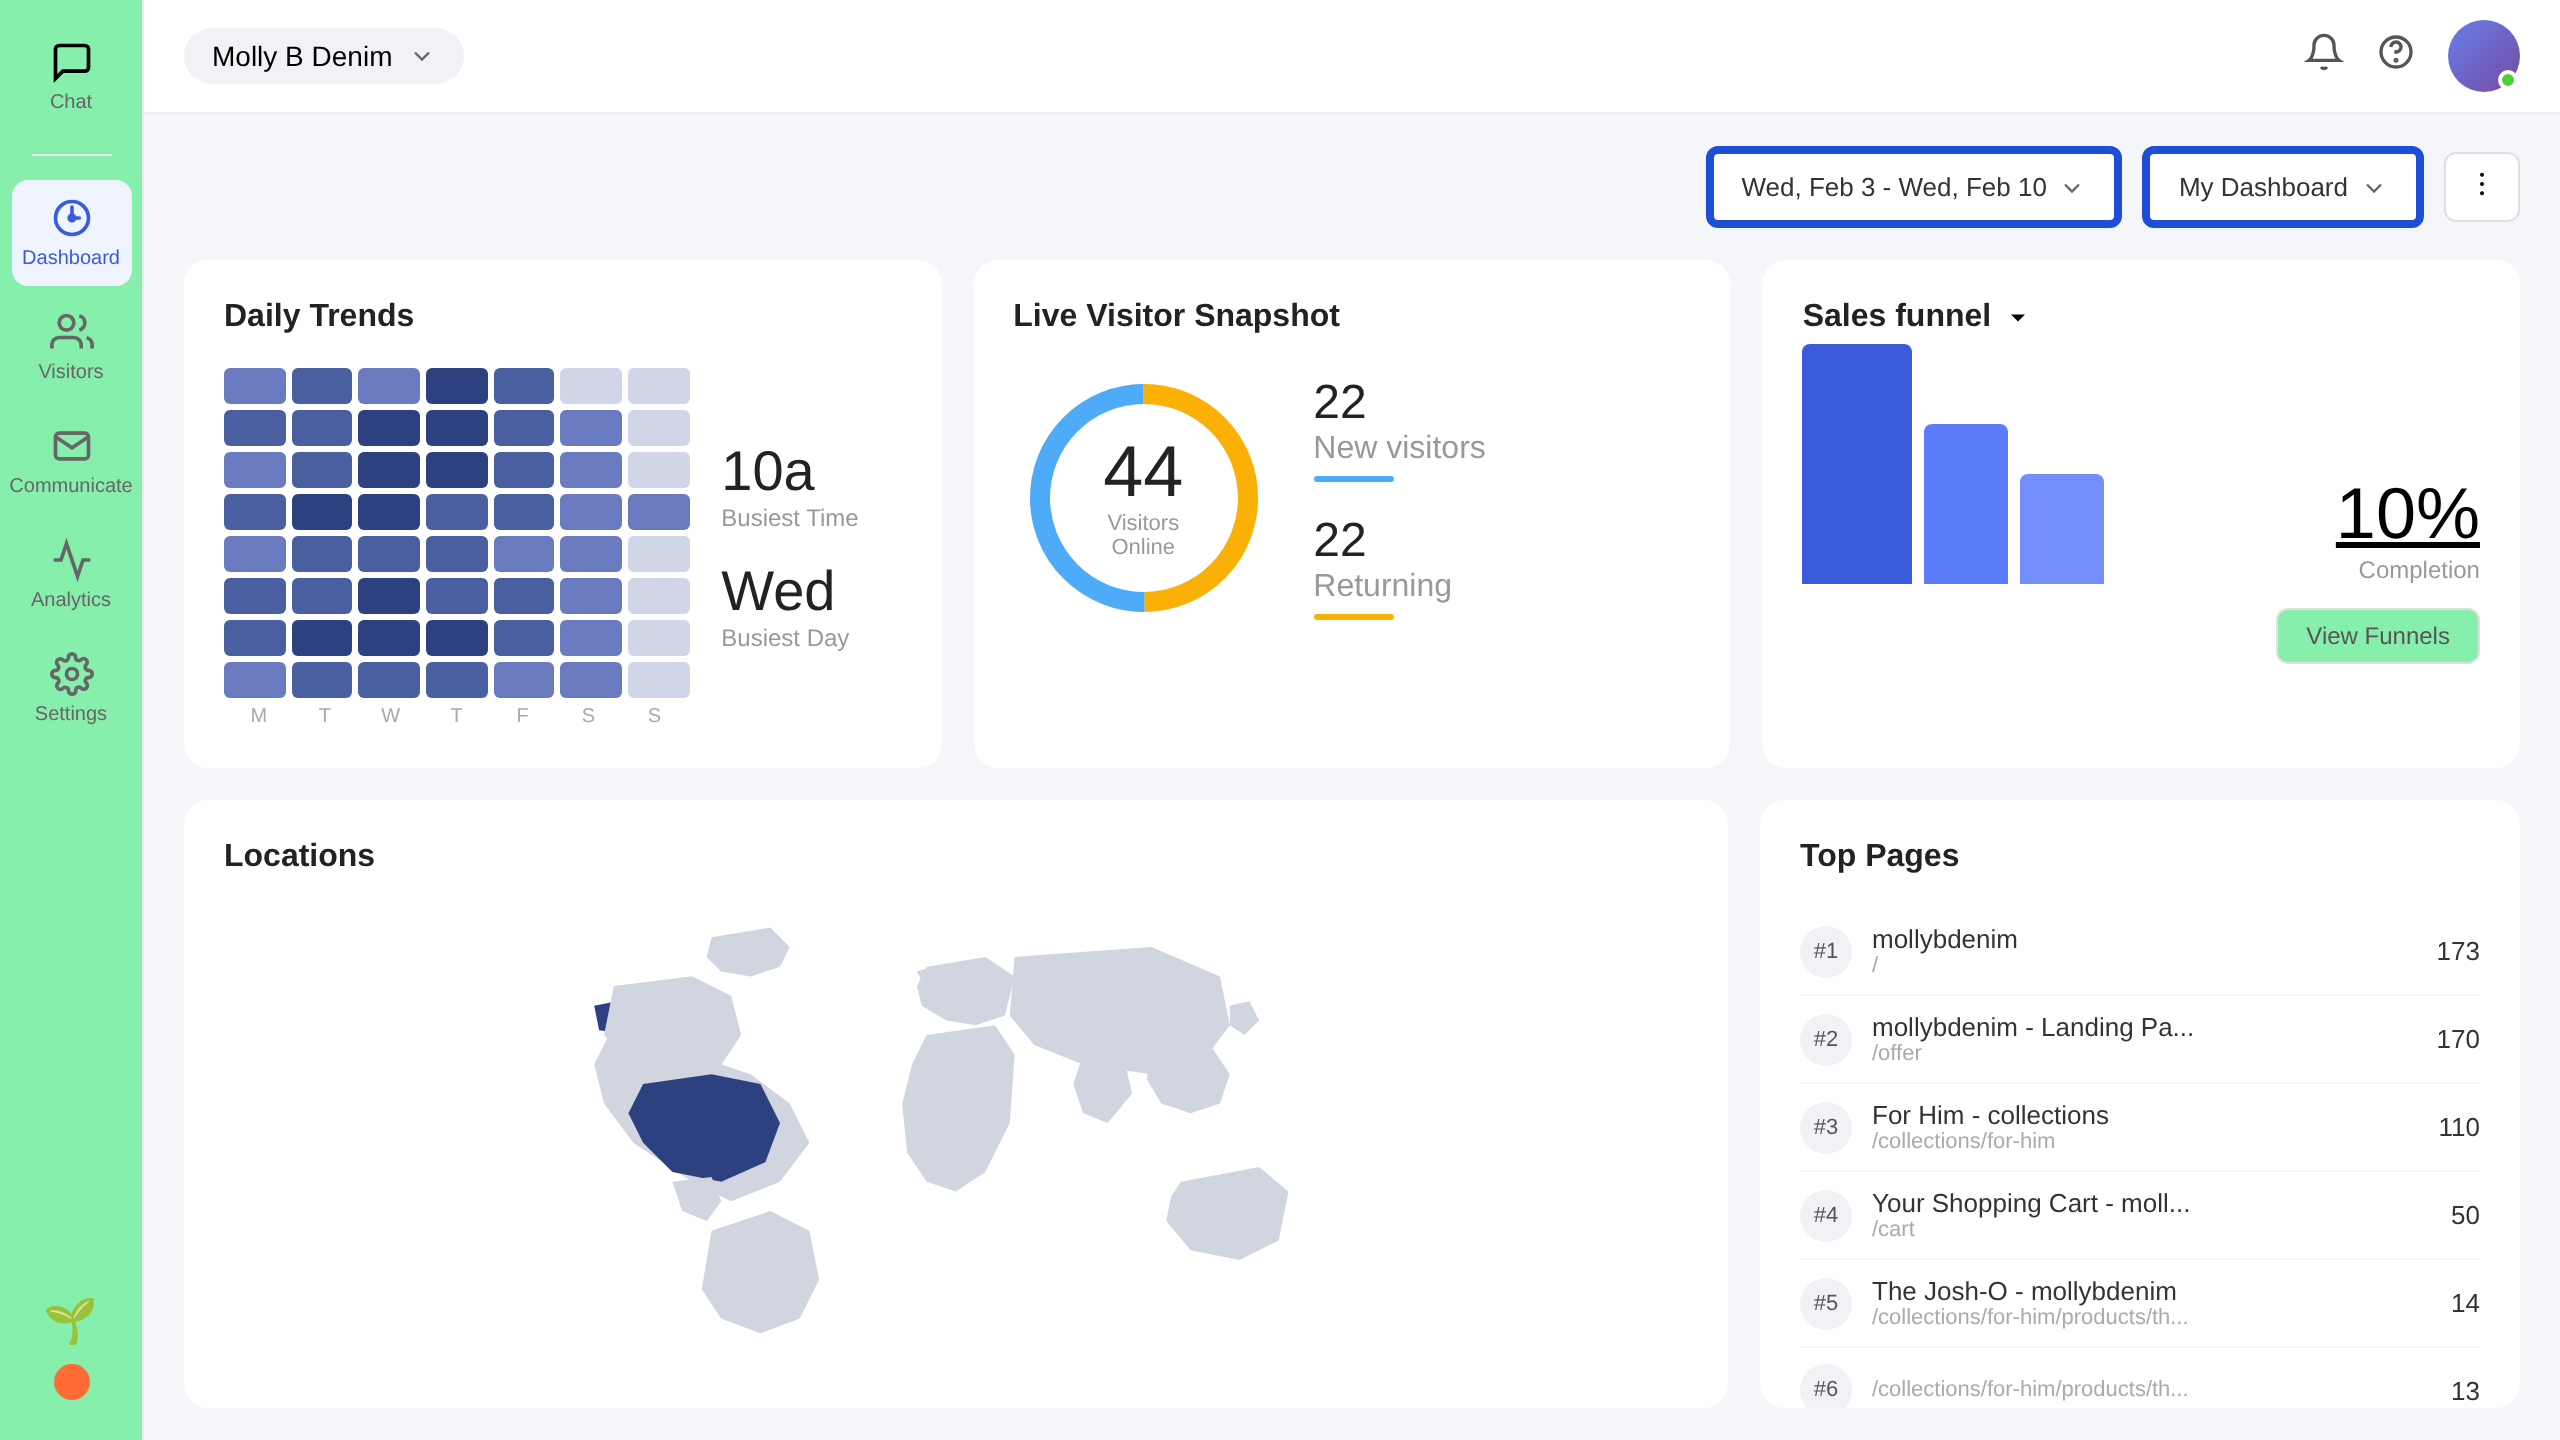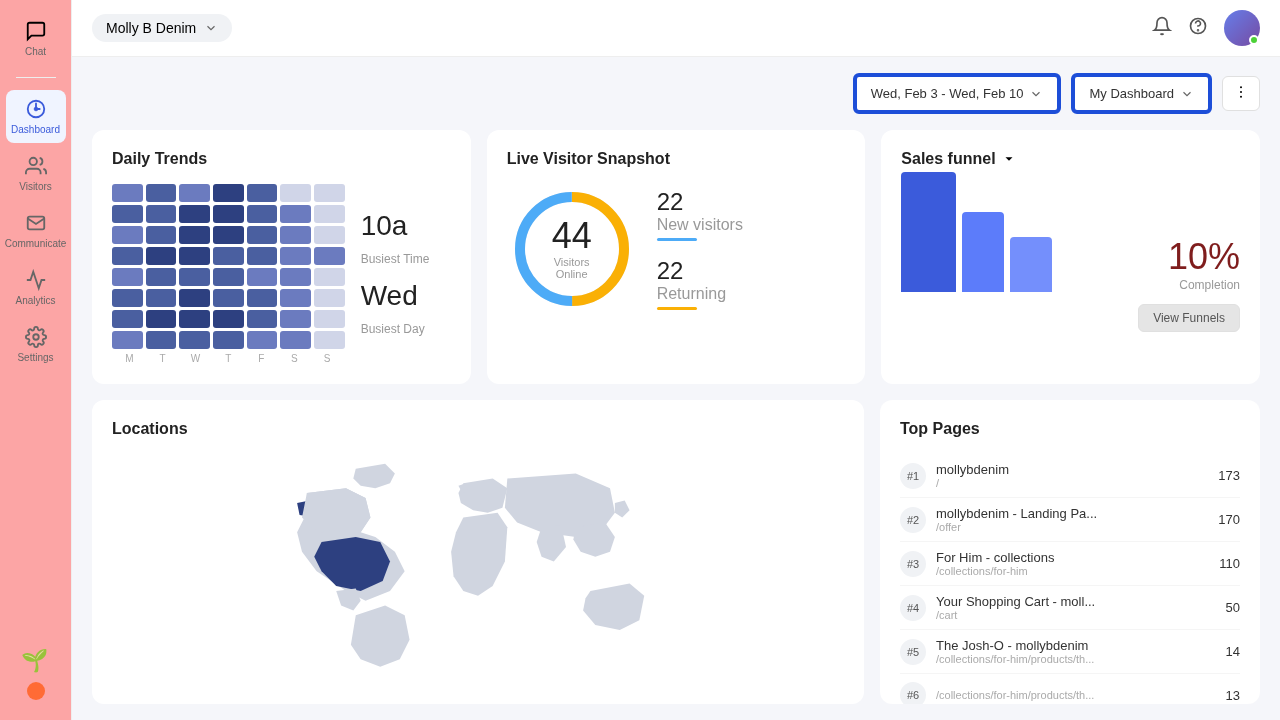--- a/index.html
+++ b/index.html
@@ -1,21 +1,21 @@
 <!DOCTYPE html>
 <html><head>
   <meta charset="utf-8">
   <style>
     * { box-sizing: border-box; margin: 0; padding: 0; }
     body { font-family: -apple-system, BlinkMacSystemFont, 'Segoe UI', sans-serif; background: #f5f6fa; display: flex; height: 720px; overflow: hidden; }
 
     
     .sidebar {
       width: 72px;
-      background: #fca5a5;
+      background: #86efac;
       display: flex;
       flex-direction: column;
       align-items: center;
       padding: 12px 0;
       border-right: 1px solid #eee;
       z-index: 10;
     }
     .sidebar-top { display: flex; flex-direction: column; align-items: center; gap: 4px; }
     .sidebar-item {
       display: flex; flex-direction: column; align-items: center;
@@ -79,21 +79,21 @@
     .heatmap { display: grid; grid-template-columns: repeat(7, 1fr); gap: 3px; flex: 1; }
     .heatmap-cell { height: 18px; border-radius: 3px; background: #d0d5e8; }
     .heatmap-cell.dark2 { background: #4a5fa0; }
     .heatmap-cell.dark3 { background: #2d4080; }
     .heatmap-cell.med { background: #6b7bbf; }
     .heatmap-days { display: flex; justify-content: space-between; padding: 0 1px; margin-top: 4px; }
     .heatmap-day { font-size: 10px; color: #aaa; flex: 1; text-align: center; }
     .heatmap-wrapper { flex: 1; }
     .trends-stats { display: flex; flex-direction: column; gap: 16px; min-width: 90px; }
     .stat-value { font-size: 28px; font-weight: 300; color: #222; line-height: 1; }
-    .stat-label { font-size: 12px; color: #999; margin-top: 12px; }
+    .stat-label { font-size: 12px; color: #999; margin-top: 2px; }
 
     
     .live-visitor-content { display: flex; align-items: center; gap: 20px; }
     .donut-container { position: relative; width: 130px; height: 130px; flex-shrink: 0; }
     .donut-center { position: absolute; top: 50%; left: 50%; transform: translate(-50%, -50%); text-align: center; }
     .donut-number { font-size: 36px; font-weight: 300; color: #222; line-height: 1; }
     .donut-label { font-size: 11px; color: #999; margin-top: 2px; }
     .visitor-stats { display: flex; flex-direction: column; gap: 16px; }
     .visitor-stat-num { font-size: 24px; font-weight: 400; color: #222; }
     .visitor-stat-label { font-size: 16px; color: #999; }
@@ -103,25 +103,25 @@
 
     
     .funnel-header { display: flex; align-items: center; gap: 6px; margin-bottom: 4px; }
     .funnel-title { font-size: 16px; font-weight: 600; color: #222; }
     .funnel-bars { display: flex; align-items: flex-end; gap: 6px; flex: 1; }
     .funnel-bar { border-radius: 4px 4px 0 0; background: #3b5bdb; }
     .funnel-bar.b1 { width: 55px; height: 120px; }
     .funnel-bar.b2 { width: 42px; height: 80px; background: #5c7cfa; }
     .funnel-bar.b3 { width: 42px; height: 55px; background: #748ffc; }
     .funnel-completion { text-align: right; margin-left: auto; }
-    .funnel-pct { font-size: 36px; font-weight: 300; color: #7f1d1d; }
+    .funnel-pct { font-size: 36px; font-weight: 300; color: #000000; text-decoration: underline; }
     .funnel-pct-label { font-size: 12px; color: #999; }
     .view-funnels-btn {
       display: block; margin-left: auto; margin-top: 12px;
-      border: 1px solid #e0e0e0; background: #e5e5e5; border-radius: 6px;
+      border: 1px solid #e0e0e0; background: #86efac; border-radius: 6px;
       padding: 6px 14px; font-size: 12px; cursor: pointer; color: #555;
     }
 
     
     .bottom-row { display: grid; grid-template-columns: 1fr 380px; gap: 16px; flex: 1; min-height: 280px; }
     .locations-card { background: #fff; border-radius: 12px; padding: 20px; position: relative; overflow: hidden; }
     .top-pages-card { background: #fff; border-radius: 12px; padding: 20px; overflow-y: auto; }
 
     
     .map-wrapper { width: 100%; height: 220px; position: relative; }

